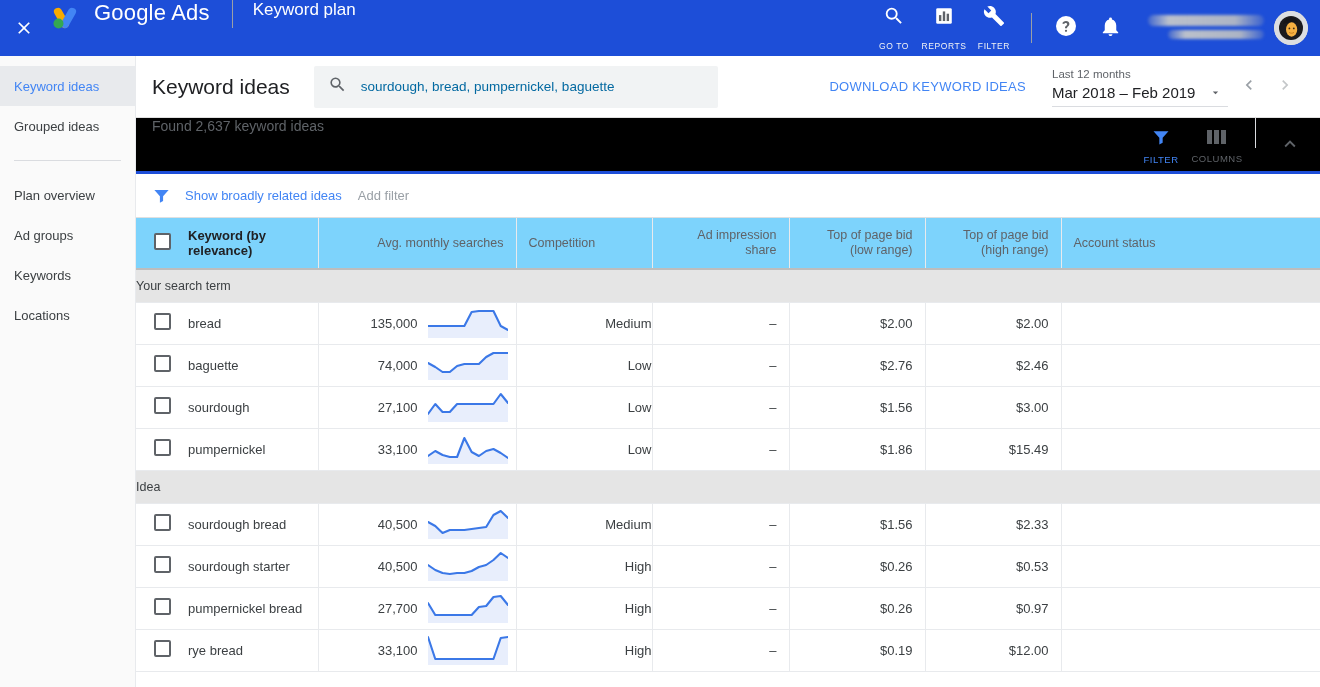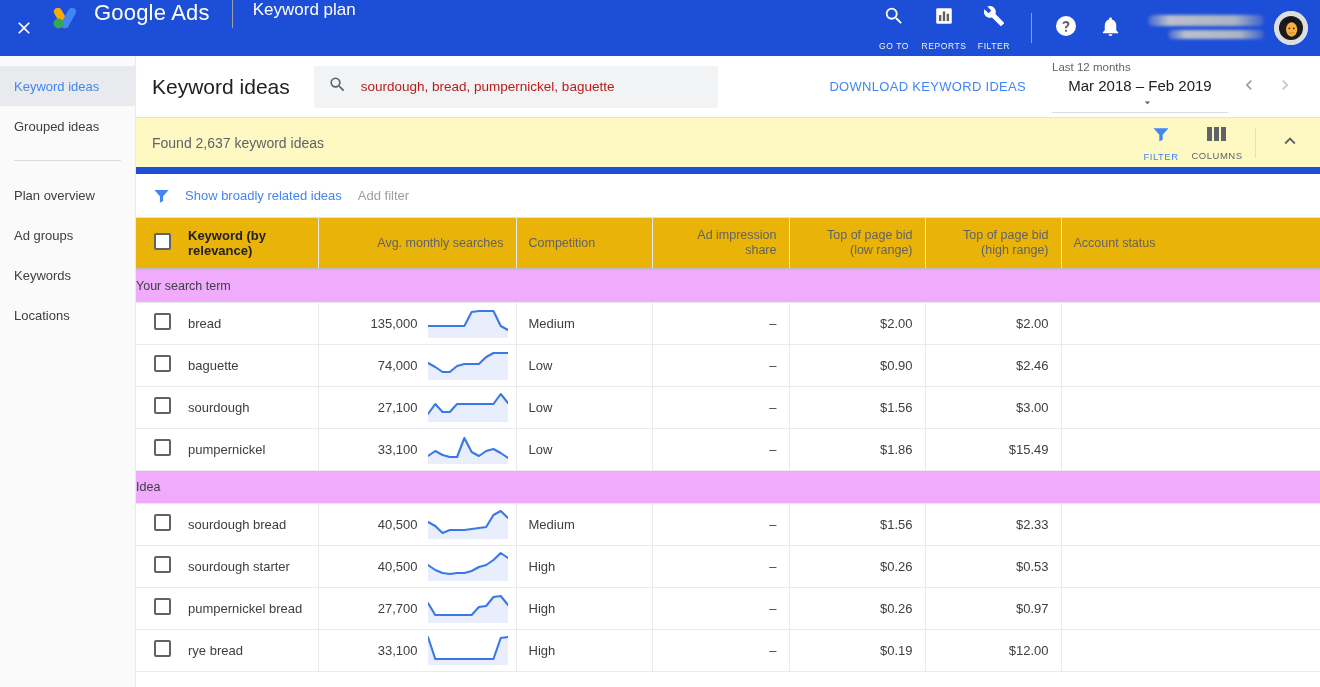--- a/index.html
+++ b/index.html
@@ -152,21 +152,21 @@
     width: 404px; height: 42px;
     background: #f1f3f4;
     border-radius: 2px;
     display: flex; align-items: center;
     padding: 0 14px;
     cursor: text;
   }
   .searchbox .sv {
     margin-left: 14px;
     font-size: 13.5px;
-    color: #b91c1c;
+    color: #0369a1;
     white-space: nowrap;
     overflow: hidden;
   }
   .mhead-spacer { flex: 1 1 auto; }
   .dl-link {
     font-size: 13px; font-weight: 500;
     color: #4285f4; letter-spacing: .3px;
     cursor: pointer; white-space: nowrap;
   }
   .daterange {
@@ -178,35 +178,34 @@
     padding-bottom: 3px;
     min-width: 176px;
     cursor: pointer;
   }
   .dr-label { font-size: 11.5px; color: #5f6368; line-height: 15px; }
   .dr-value {
     font-size: 15px; color: #202124;
     line-height: 21px;
     display: flex; align-items: center; 
     white-space: nowrap;
-    flex-direction: column;
   }
   .arrow-btn {
     width: 30px; height: 30px;
     display: flex; align-items: center; justify-content: center;
     cursor: pointer; margin-left: 6px;
   }
 
   
   .foundbar {
     height: 56px;
-    display: flex; align-items: center;
+    display: flex; align-items: flex-start;
     padding-left: 16px;
-    border-bottom: 7px solid #1d4ed8;
-    background: #fef9c3;
+    border-bottom: 3px solid #1d4ed8;
+    background: #000000;
   }
   .found-text {
     font-size: 14px; color: #5f6368;
     white-space: nowrap;
   }
   .fb-spacer { flex: 1 1 auto; }
   .tool-btn {
     width: 56px; height: 56px;
     display: flex; flex-direction: column;
     align-items: center; justify-content: center;
@@ -253,60 +252,60 @@
     border-right: 1px solid #e8eaed;
     border-bottom: 1px solid #e8eaed;
     vertical-align: middle;
     padding: 0;
   }
   table.kw th {
     height: 51px;
     font-size: 12.5px;
     font-weight: 400;
     color: #5f6368;
-    background: #eab308;
+    background: #7dd3fc;
     border-bottom: 2px solid #bdbdbd;
   }
   .th-inner { padding: 0 12px; line-height: 15px; }
   .th-kw {
     font-weight: 700; color: #202124; font-size: 13px;
     text-align: left; display: flex; align-items: center;
   }
   .th-right { text-align: right; }
   .th-left { text-align: left; }
   .cbcell { width: 52px; text-align: center; border-right: none !important; }
   .cb {
     width: 17px; height: 17px;
     border: 2px solid #5f6368;
     border-radius: 2px;
     display: inline-block;
     cursor: pointer;
     background: #fff;
   }
   .grouprow td {
-    background: #f0abfc;
+    background: #e5e5e5;
     height: 33px;
     font-size: 12.5px;
     color: #3c4043;
     border-right: none;
     padding-left: 16px;
   }
   table.kw tbody tr.datarow td { height: 41px; }
   .kwname {
     font-size: 13px; color: #3c4043;
     padding-left: 0; text-align: left;
   }
   .avgcell { position: relative; }
   .avgcell .inner {
     display: flex; align-items: center; justify-content: flex-end;
     height: 41px; padding-right: 8px; gap: 10px;
   }
   .avgnum { font-size: 13px; color: #3c4043; white-space: nowrap; }
   .spark { width: 80px; height: 30px; display: block; flex: 0 0 auto; }
-  .txt { font-size: 13px; color: #3c4043; padding-left: 12px; text-align: left; }
+  .txt { font-size: 13px; color: #3c4043; padding-left: 12px; text-align: right; }
   .dash { font-size: 13px; color: #3c4043; text-align: right; padding-right: 12px; }
   .money { font-size: 13px; color: #3c4043; text-align: right; padding-right: 12px; }
   .nopad { padding: 0; }
   .lastcol { border-right: none !important; }
 </style>
 </head>
 <body>
 
 <div class="topbar">
 
@@ -624,21 +623,21 @@
                 </svg>
               </div>
             </td>
             <td>
               <div class="txt">Low</div>
             </td>
             <td>
               <div class="dash">–</div>
             </td>
             <td>
-              <div class="money">$0.90</div>
+              <div class="money">$2.76</div>
             </td>
             <td>
               <div class="money">$2.46</div>
             </td>
             <td class="lastcol">
               <div class="txt"></div>
             </td>
           </tr>
           <tr class="datarow">
             <td class="cbcell"><span class="cb"></span></td>

